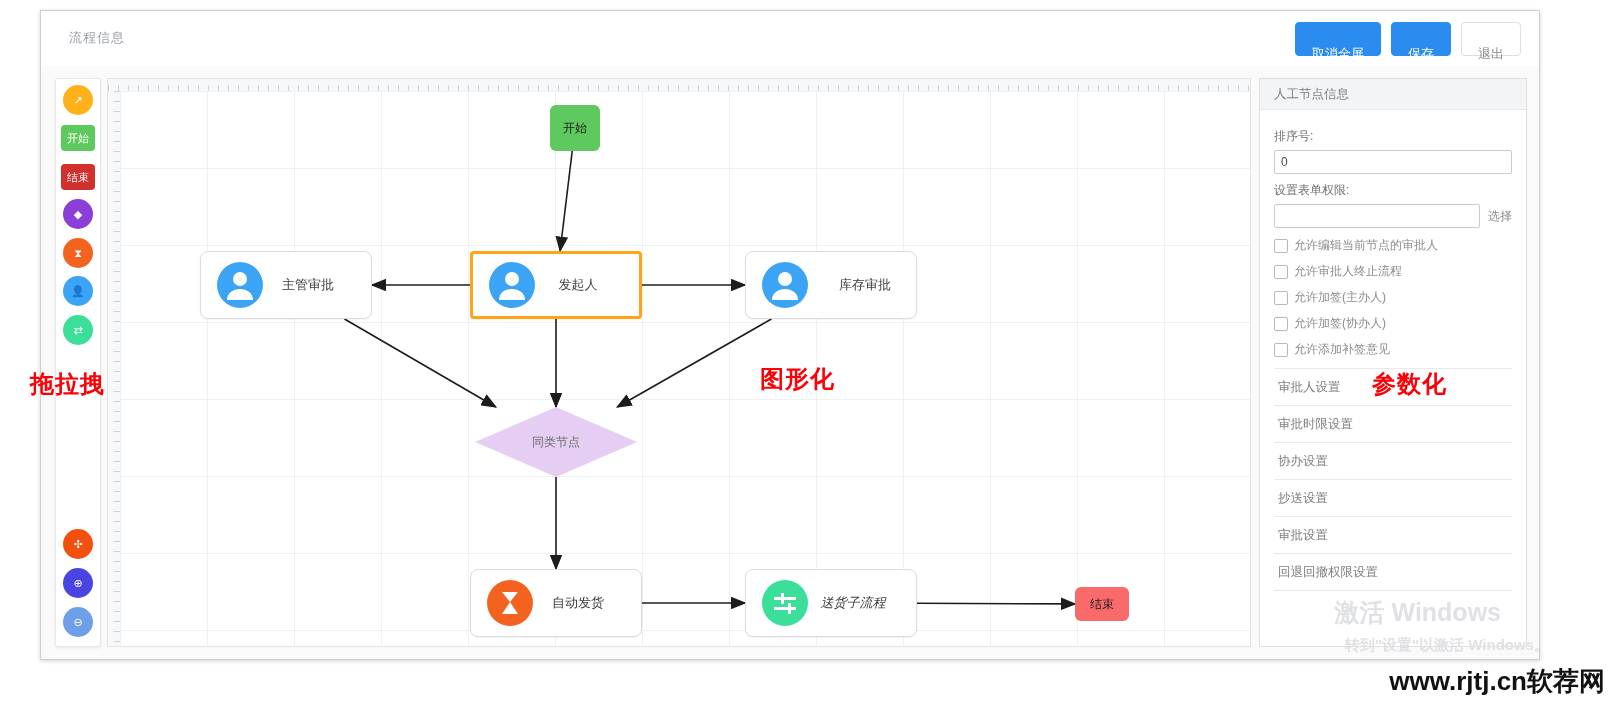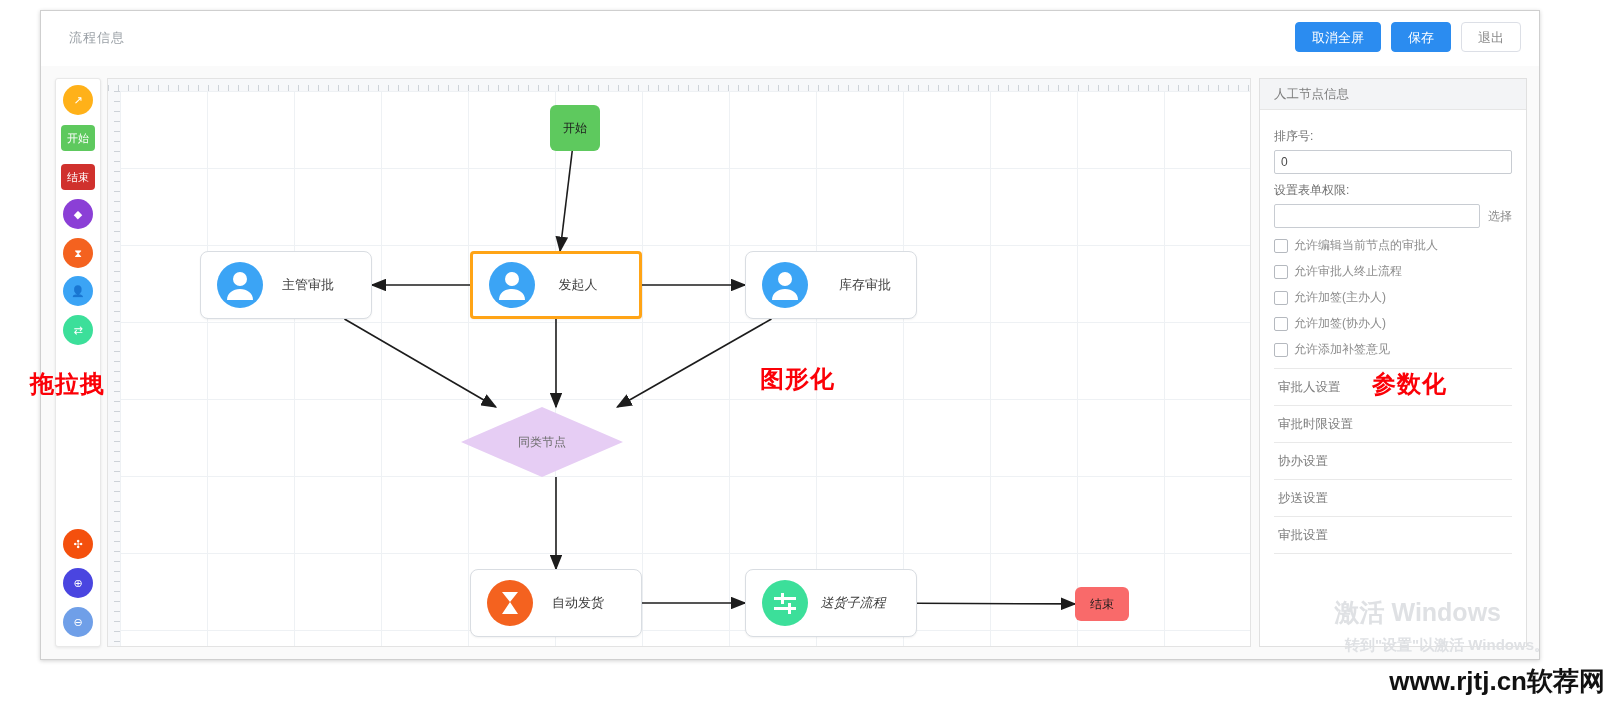--- a/index.html
+++ b/index.html
@@ -17,21 +17,21 @@
   
   .hdr{
     position:absolute;left:0;top:0;right:0;height:55px;
     border-bottom:7px solid #15803d;background:#fff;
   }
   .hdr-title{
     position:absolute;left:28px;top:18px;font-size:13px;color:#9aa0a6;letter-spacing:1px;
   }
   .hdr-btns{position:absolute;right:18px;top:11px;display:flex;gap:10px;}
   .btn{
-    height:30px;line-height:30px;padding:0 16px;border-radius:4px;font-size:13px;
+    height:30px;line-height:30px;padding:16px 16px;border-radius:4px;font-size:13px;
     border:1px solid transparent;cursor:pointer;white-space:nowrap;box-sizing:border-box;
   }
   .btn.primary{background:#2b8cf0;color:#fff;border-color:#2b8cf0;}
   .btn.ghost{background:#fff;color:#8a8a8a;border:1px solid #dcdfe6;}
 
   
   .body{position:absolute;left:0;top:55px;right:0;bottom:0;background:#fafafa;}
 
   
   .palette{
@@ -208,21 +208,21 @@
           <div class="node rect" style="left: 625px; top: 160px; width: 172px; height: 68px; gap: 24px;">
             <div class="ico">
               <svg width="46" height="46" viewBox="0 0 46 46">
                 <circle cx="23" cy="23" r="23" fill="#3ba4f5"></circle>
                 <circle cx="23" cy="17" r="7" fill="#fff"></circle>
                 <path d="M10 38c0-7 6-11 13-11s13 4 13 11z" fill="#fff"></path>
               </svg>
             </div>
             <div class="lbl">库存审批</div>
           </div>
-          <div class="node diamond" style="left: 341px; top: 316px; width: 162px; height: 70px;">
+          <div class="node diamond" style="left: 355px; top: 316px; width: 162px; height: 70px;">
             <div class="dm"></div>
             <span class="lbl2">同类节点</span>
           </div>
           <div class="node rect" style="left: 350px; top: 478px; width: 172px; height: 68px;">
             <div class="ico">
               <svg width="46" height="46" viewBox="0 0 46 46">
                 <circle cx="23" cy="23" r="23" fill="#f4621f"></circle>
                 <path d="M15 12h16l-8 10 8 12H15l8-12z" fill="#fff"></path>
               </svg>
             </div>
@@ -277,20 +277,21 @@
               <span class="cb"></span>
               <span class="cbtxt">允许添加补签意见</span>
             </div>
           </div>
         <div class="acc" id="acc">
             <div class="acc-item">审批人设置</div>
             <div class="acc-item">审批时限设置</div>
             <div class="acc-item">协办设置</div>
             <div class="acc-item">抄送设置</div>
             <div class="acc-item">审批设置</div>
+            <div class="acc-item">回退回撤权限设置</div>
           </div>
       </div>
     </div>
 
   </div>
 </div>
 
 <div id="annos">
     <div class="anno" style="left: 30px; top: 368px;">拖拉拽</div>
     <div class="anno" style="left: 760px; top: 363px;">图形化</div>

